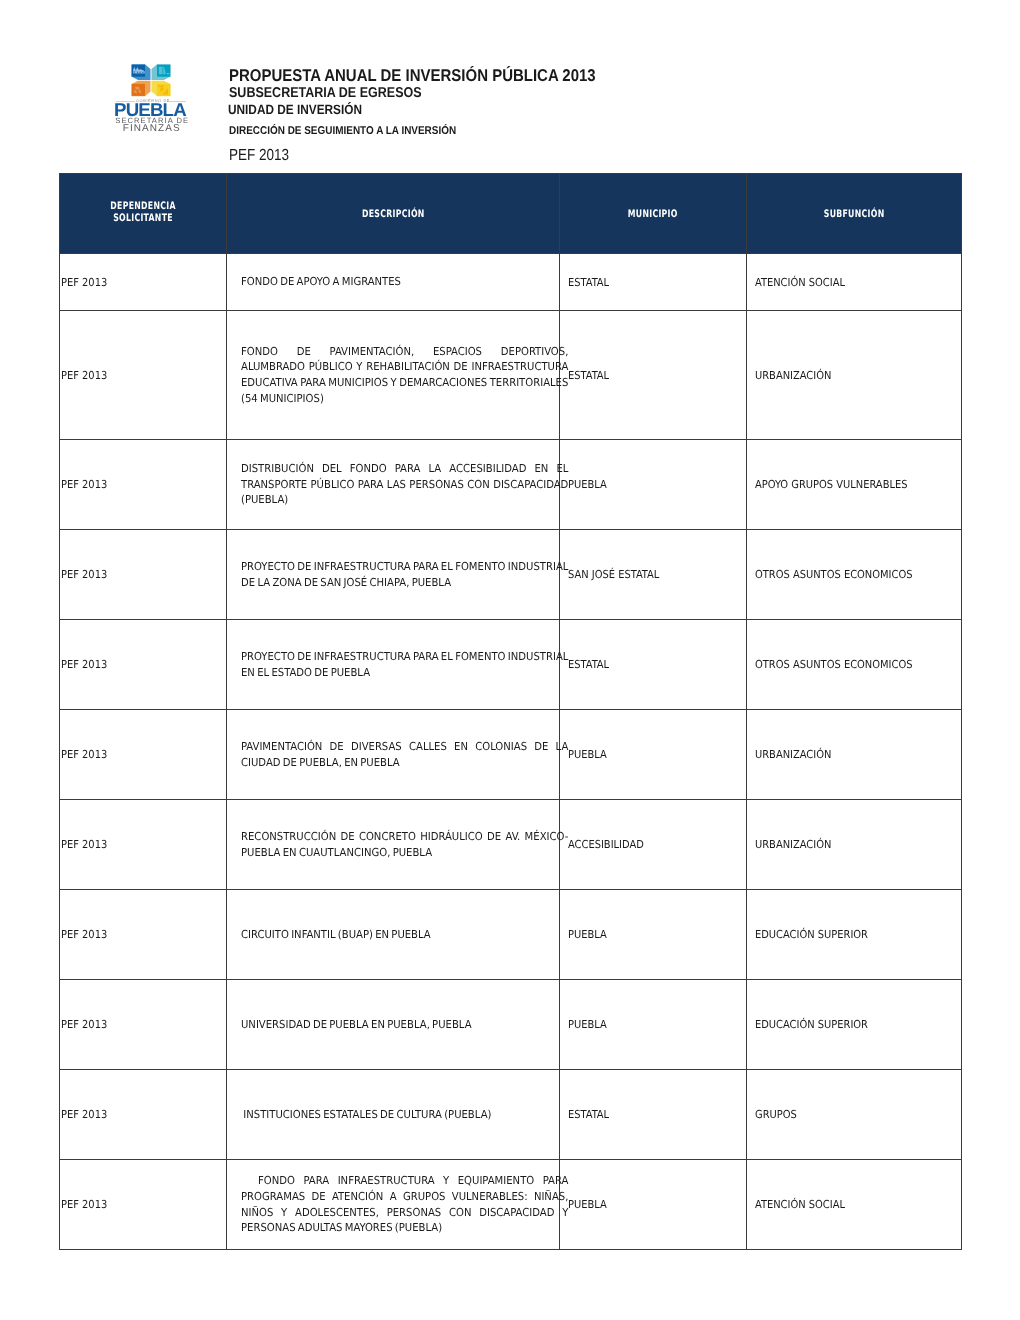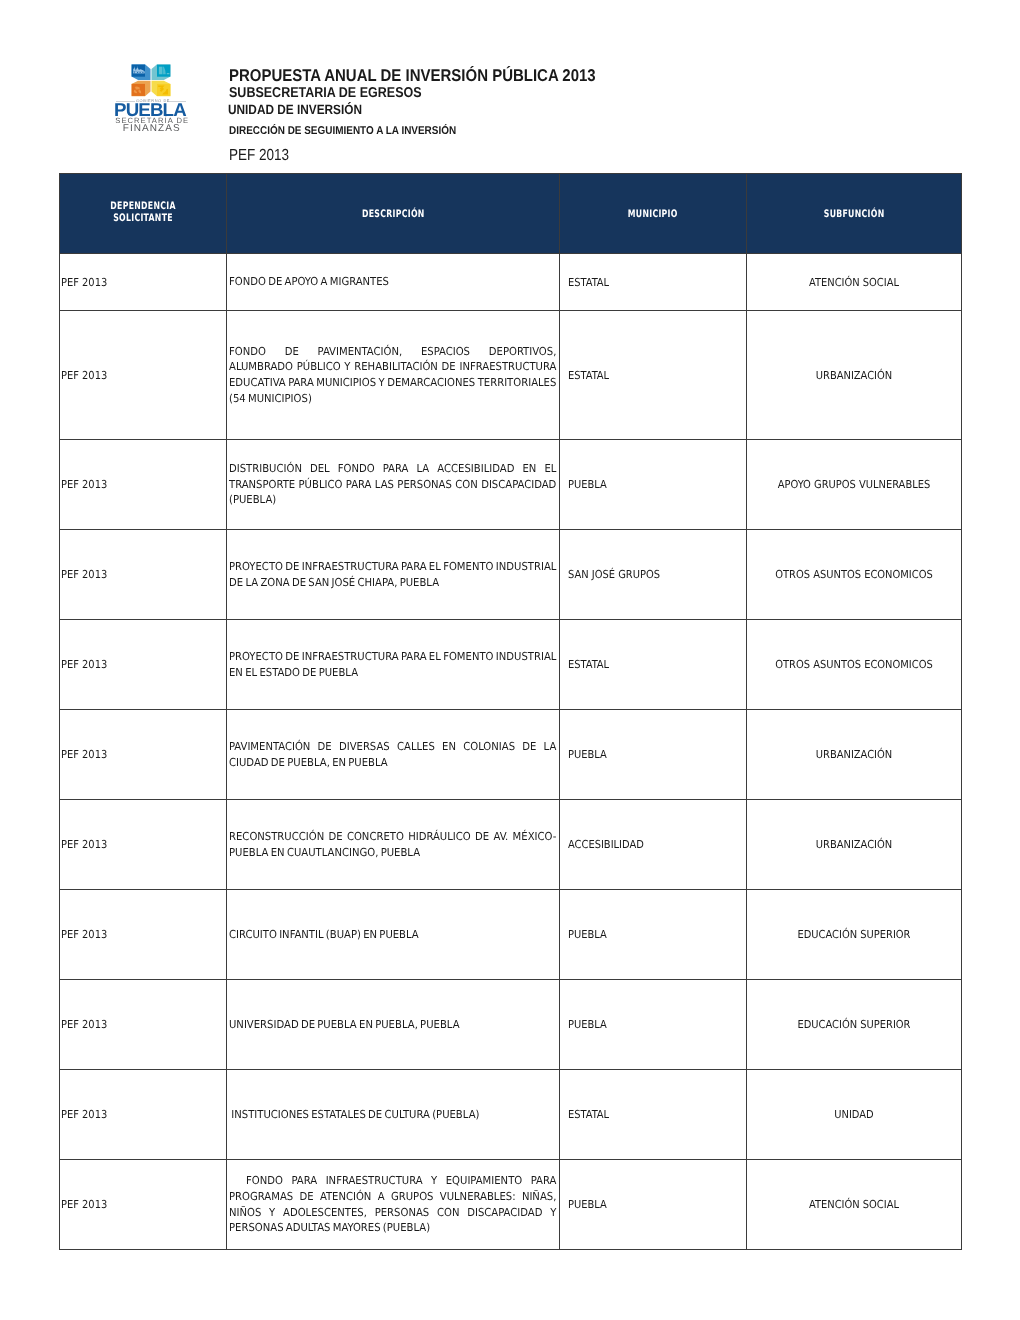--- a/index.html
+++ b/index.html
@@ -50,25 +50,25 @@
     padding:8px;vertical-align:middle;
   }
   thead th{
     background:#16355c;color:#ffffff;
     text-align:center;height:63px;border-color:#13243d;padding:0;
   }
   thead th span{display:inline-block;font-family:"DejaVu Sans",sans-serif;font-stretch:condensed;
     font-size:10.3px;font-weight:bold;letter-spacing:.35px;transform:scaleX(.84) translateY(-0.9px);}
   tbody td{font-size:11px;color:#1a1a1a;font-family:"DejaVu Sans",sans-serif;font-stretch:condensed;}
   table.tbl td.c-dep{padding-left:1px;text-align:left;}
-  table.tbl td.c-desc{padding:0;line-height:15.6px;hyphens:none;}
+  table.tbl td.c-desc{padding:12px;line-height:15.6px;hyphens:none;}
   table.tbl td.c-desc > div{width:321.95px;margin:0 0 0 2.1px;text-align:justify;text-align-last:left;
       word-spacing:-0.9px;white-space:pre-wrap;transform:scaleX(1.0169);transform-origin:0 50%;}
   .c-mun{}
-  .c-sub{text-align:center;}
+  .c-sub{text-align:left;}
 </style>
 </head>
 <body>
 
 <div class="page">
 
   <div class="hdr">
 
     <div class="logo">
       <svg class="mark" viewBox="0 0 400 326">
@@ -174,21 +174,21 @@
             <div>DISTRIBUCIÓN DEL FONDO PARA LA ACCESIBILIDAD EN EL TRANSPORTE PÚBLICO PARA LAS PERSONAS CON DISCAPACIDAD (PUEBLA)</div>
           </td>
           <td class="c-mun">PUEBLA</td>
           <td class="c-sub">APOYO GRUPOS VULNERABLES</td>
         </tr>
         <tr style="height: 90px;">
           <td class="c-dep">PEF 2013</td>
           <td class="c-desc">
             <div>PROYECTO DE INFRAESTRUCTURA PARA EL FOMENTO INDUSTRIAL DE LA ZONA DE SAN JOSÉ CHIAPA, PUEBLA</div>
           </td>
-          <td class="c-mun">SAN JOSÉ GRUPOS</td>
+          <td class="c-mun">SAN JOSÉ ESTATAL</td>
           <td class="c-sub">OTROS ASUNTOS ECONOMICOS</td>
         </tr>
         <tr style="height: 90px;">
           <td class="c-dep">PEF 2013</td>
           <td class="c-desc">
             <div>PROYECTO DE INFRAESTRUCTURA PARA EL FOMENTO INDUSTRIAL EN EL ESTADO DE PUEBLA</div>
           </td>
           <td class="c-mun">ESTATAL</td>
           <td class="c-sub">OTROS ASUNTOS ECONOMICOS</td>
         </tr>
@@ -223,21 +223,21 @@
           </td>
           <td class="c-mun">PUEBLA</td>
           <td class="c-sub">EDUCACIÓN SUPERIOR</td>
         </tr>
         <tr style="height: 90px;">
           <td class="c-dep">PEF 2013</td>
           <td class="c-desc">
             <div> INSTITUCIONES ESTATALES DE CULTURA (PUEBLA)</div>
           </td>
           <td class="c-mun">ESTATAL</td>
-          <td class="c-sub">UNIDAD</td>
+          <td class="c-sub">GRUPOS</td>
         </tr>
         <tr style="height: 90px;">
           <td class="c-dep">PEF 2013</td>
           <td class="c-desc">
             <div>  FONDO PARA INFRAESTRUCTURA Y EQUIPAMIENTO PARA PROGRAMAS DE ATENCIÓN A GRUPOS VULNERABLES: NIÑAS, NIÑOS Y ADOLESCENTES, PERSONAS CON DISCAPACIDAD Y PERSONAS ADULTAS MAYORES (PUEBLA)</div>
           </td>
           <td class="c-mun">PUEBLA</td>
           <td class="c-sub">ATENCIÓN SOCIAL</td>
         </tr>
       </tbody>

